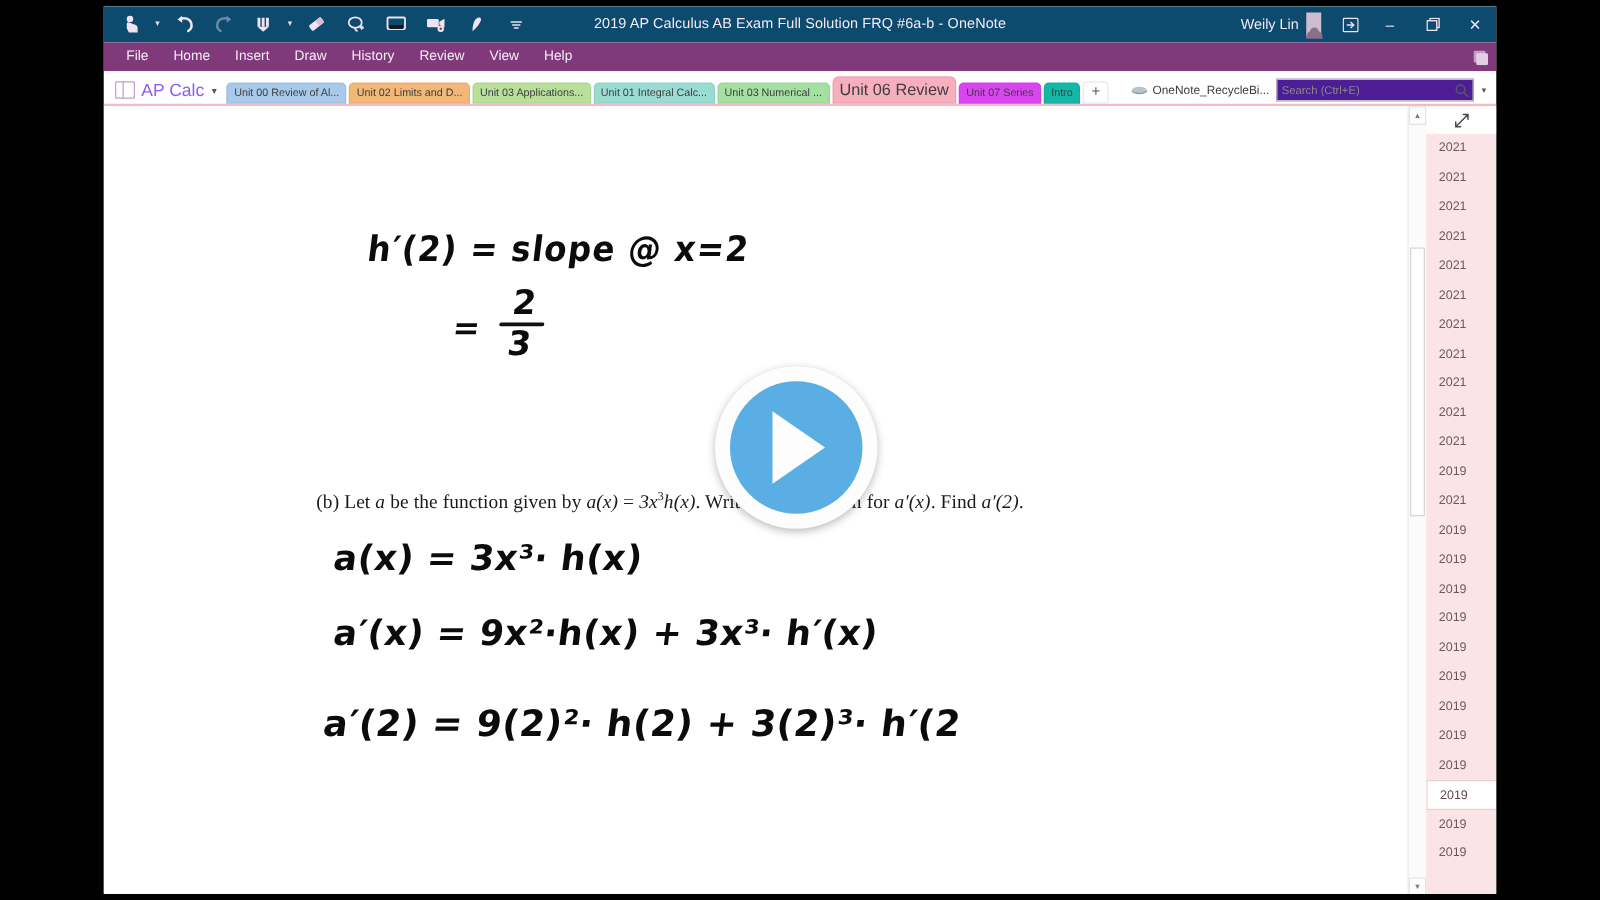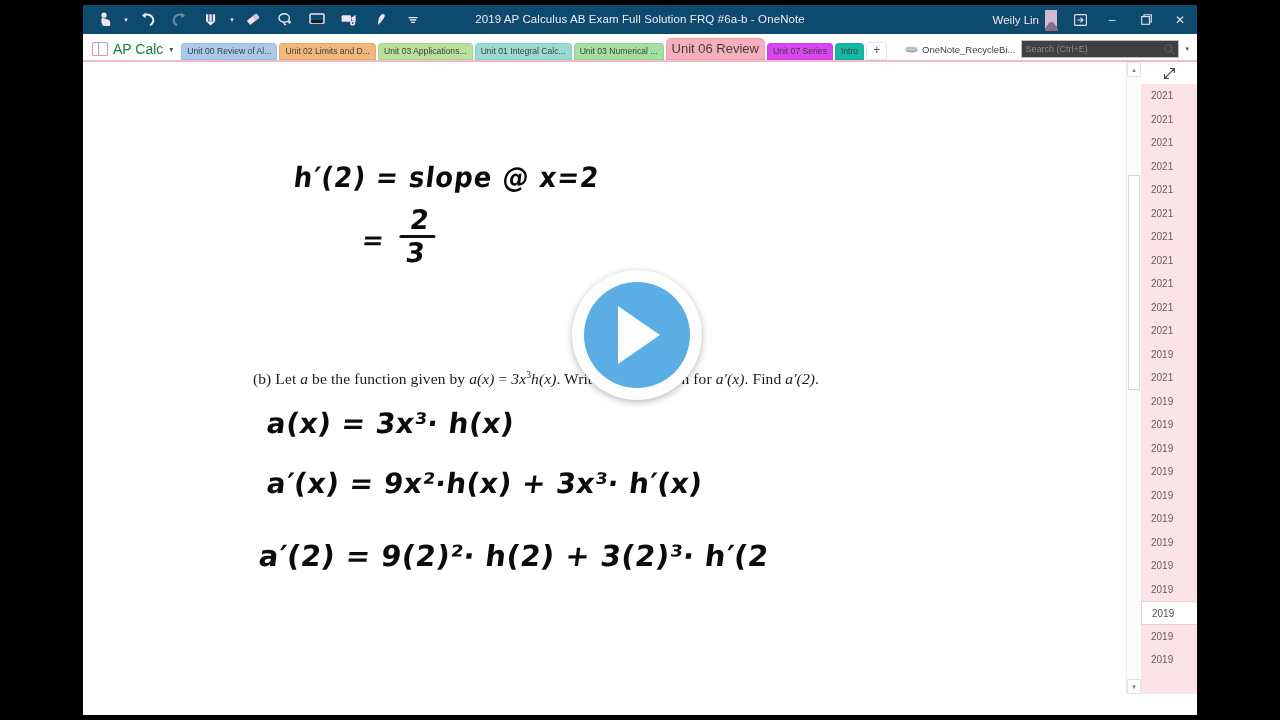--- a/index.html
+++ b/index.html
@@ -29,33 +29,33 @@
   .menustrip .mi{color:#f6ecf5;font-size:11px;padding:0 10px;line-height:23px;}
   .menustrip .m0{margin-left:8px;}
   .ms-right{position:absolute;right:6px;top:0;height:23px;display:flex;align-items:center;}
 
   
   .sectionbar{height:26px;background:#fff;position:relative;display:flex;align-items:flex-end;
      border-bottom:2px solid #f6b9c8;}
   .nbsel{display:flex;align-items:center;gap:5px;padding:0 8px 3px 9px;}
   .nb-icon{width:14px;height:12px;border:1.4px solid #c8a0c4;border-radius:1px;position:relative;background:#fff;}
   .nb-icon:after{content:"";position:absolute;left:5px;top:-1px;bottom:-1px;width:1.4px;background:#c8a0c4;}
-  .nb-name{font-size:14px;color:#15803d;}
+  .nb-name{font-size:14px;color:#8b5cf6;}
   .nb-caret{font-size:8px;color:#555;margin-left:1px;}
   .tabs{display:flex;align-items:flex-end;gap:2px;height:14px;}
   .tab{height:17px;line-height:17px;border-radius:4px 4px 0 0;font-size:8.6px;color:#3e3e3e;
     padding:0 6px;max-width:104px;white-space:nowrap;overflow:hidden;text-overflow:ellipsis;
     box-shadow:inset 0 0 0 1px rgba(0,0,0,.06);}
   .tab.active{height:22px;line-height:22px;font-size:13px;border-radius:5px 5px 0 0;}
   .tab.addtab{background:#fff;color:#555;font-size:12px;padding:0 7px;height:18px;line-height:16px;
     box-shadow:inset 0 0 0 1px #e4e4e4;}
   .secright{margin-left:auto;display:flex;align-items:center;gap:6px;padding-right:8px;padding-bottom:2px;}
   .recyc{display:flex;align-items:center;gap:4px;font-size:9.5px;color:#3d3d3d;}
   .recyc-ico{width:13px;height:9px;position:relative;}
-  .searchbox{width:150px;height:16px;border:1px solid #bfbfbf;background:#404040;display:flex;align-items:center;
+  .searchbox{width:150px;height:16px;border:1px solid #bfbfbf;background:#4c1d95;display:flex;align-items:center;
     padding:0 3px;font-size:9px;color:#8a8a8a;position:relative;}
   .searchbox .ph{flex:1;}
   .mag{width:11px;height:11px;position:relative;}
   .dcaret{font-size:7px;color:#555;}
 
   
   .workarea{position:relative;height:632px;background:#fff;display:flex;}
   .canvas{position:relative;flex:1;background:#fff;overflow:hidden;}
   .page-inner{position:absolute;inset:0;}
 
@@ -212,20 +212,36 @@
       <span class="wbtn">
         <svg width="11" height="11" viewBox="0 0 11 11">
             <rect x="0.7" y="2.6" width="7.7" height="7.7" fill="none" stroke="#f0e2ef" stroke-width="1.1"></rect>
             <path d="M3 2.2V.7h7.3V8h-1.6" fill="none" stroke="#f0e2ef" stroke-width="1.1"></path>
           </svg>
       </span>
       <span class="wbtn close">✕</span>
     </div>
   </div>
 
+  <div class="menustrip">
+    <span class="mi m0">File</span>
+    <span class="mi">Home</span>
+    <span class="mi">Insert</span>
+    <span class="mi">Draw</span>
+    <span class="mi">History</span>
+    <span class="mi">Review</span>
+    <span class="mi">View</span>
+    <span class="mi">Help</span>
+    <span class="ms-right">
+      <svg width="14" height="14" viewBox="0 0 14 14">
+          <rect x="2" y="1.6" width="9.4" height="9.4" rx="1" fill="#c99ec6"></rect>
+          <rect x="4" y="3.6" width="9.4" height="9.4" rx="1" fill="#e3cfe2"></rect>
+        </svg>
+    </span>
+  </div>
 
   <div class="sectionbar">
     <div class="nbsel">
       <span class="nb-icon"></span>
       <span class="nb-name">AP Calc</span>
       <span class="nb-caret">▾</span>
     </div>
     <div class="tabs" id="tabs">
         <div class="tab" style="background: rgb(168, 201, 234);">Unit 00 Review of Al...</div>
         <div class="tab" style="background: rgb(241, 184, 122);">Unit 02 Limits and D...</div>

